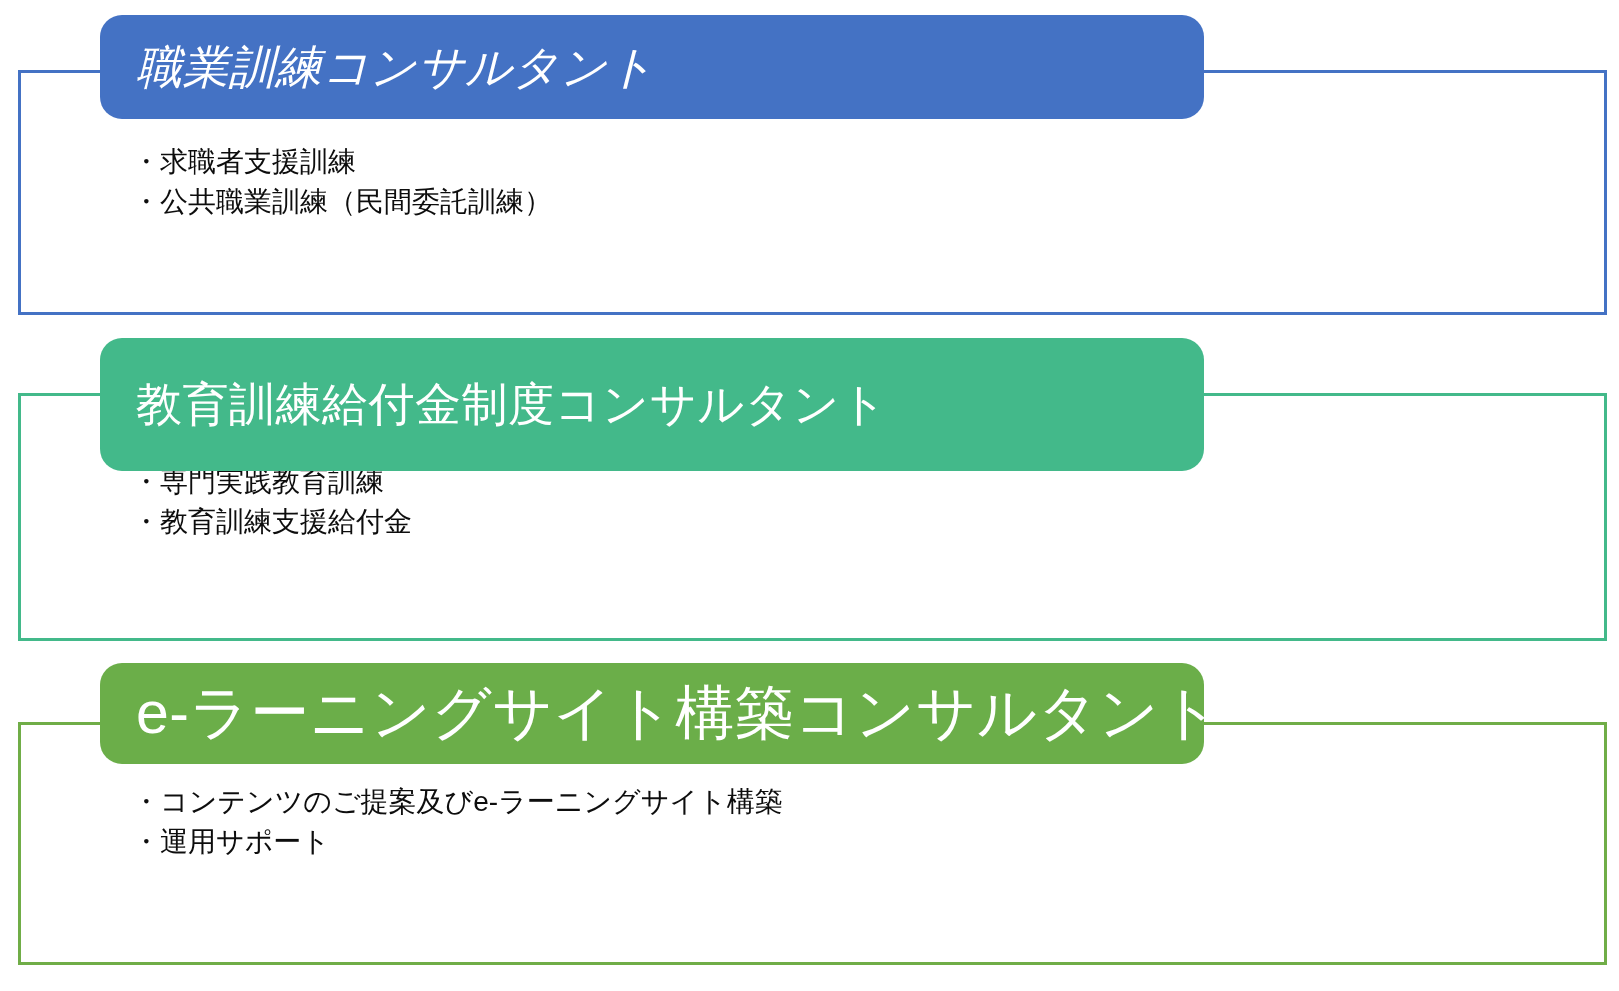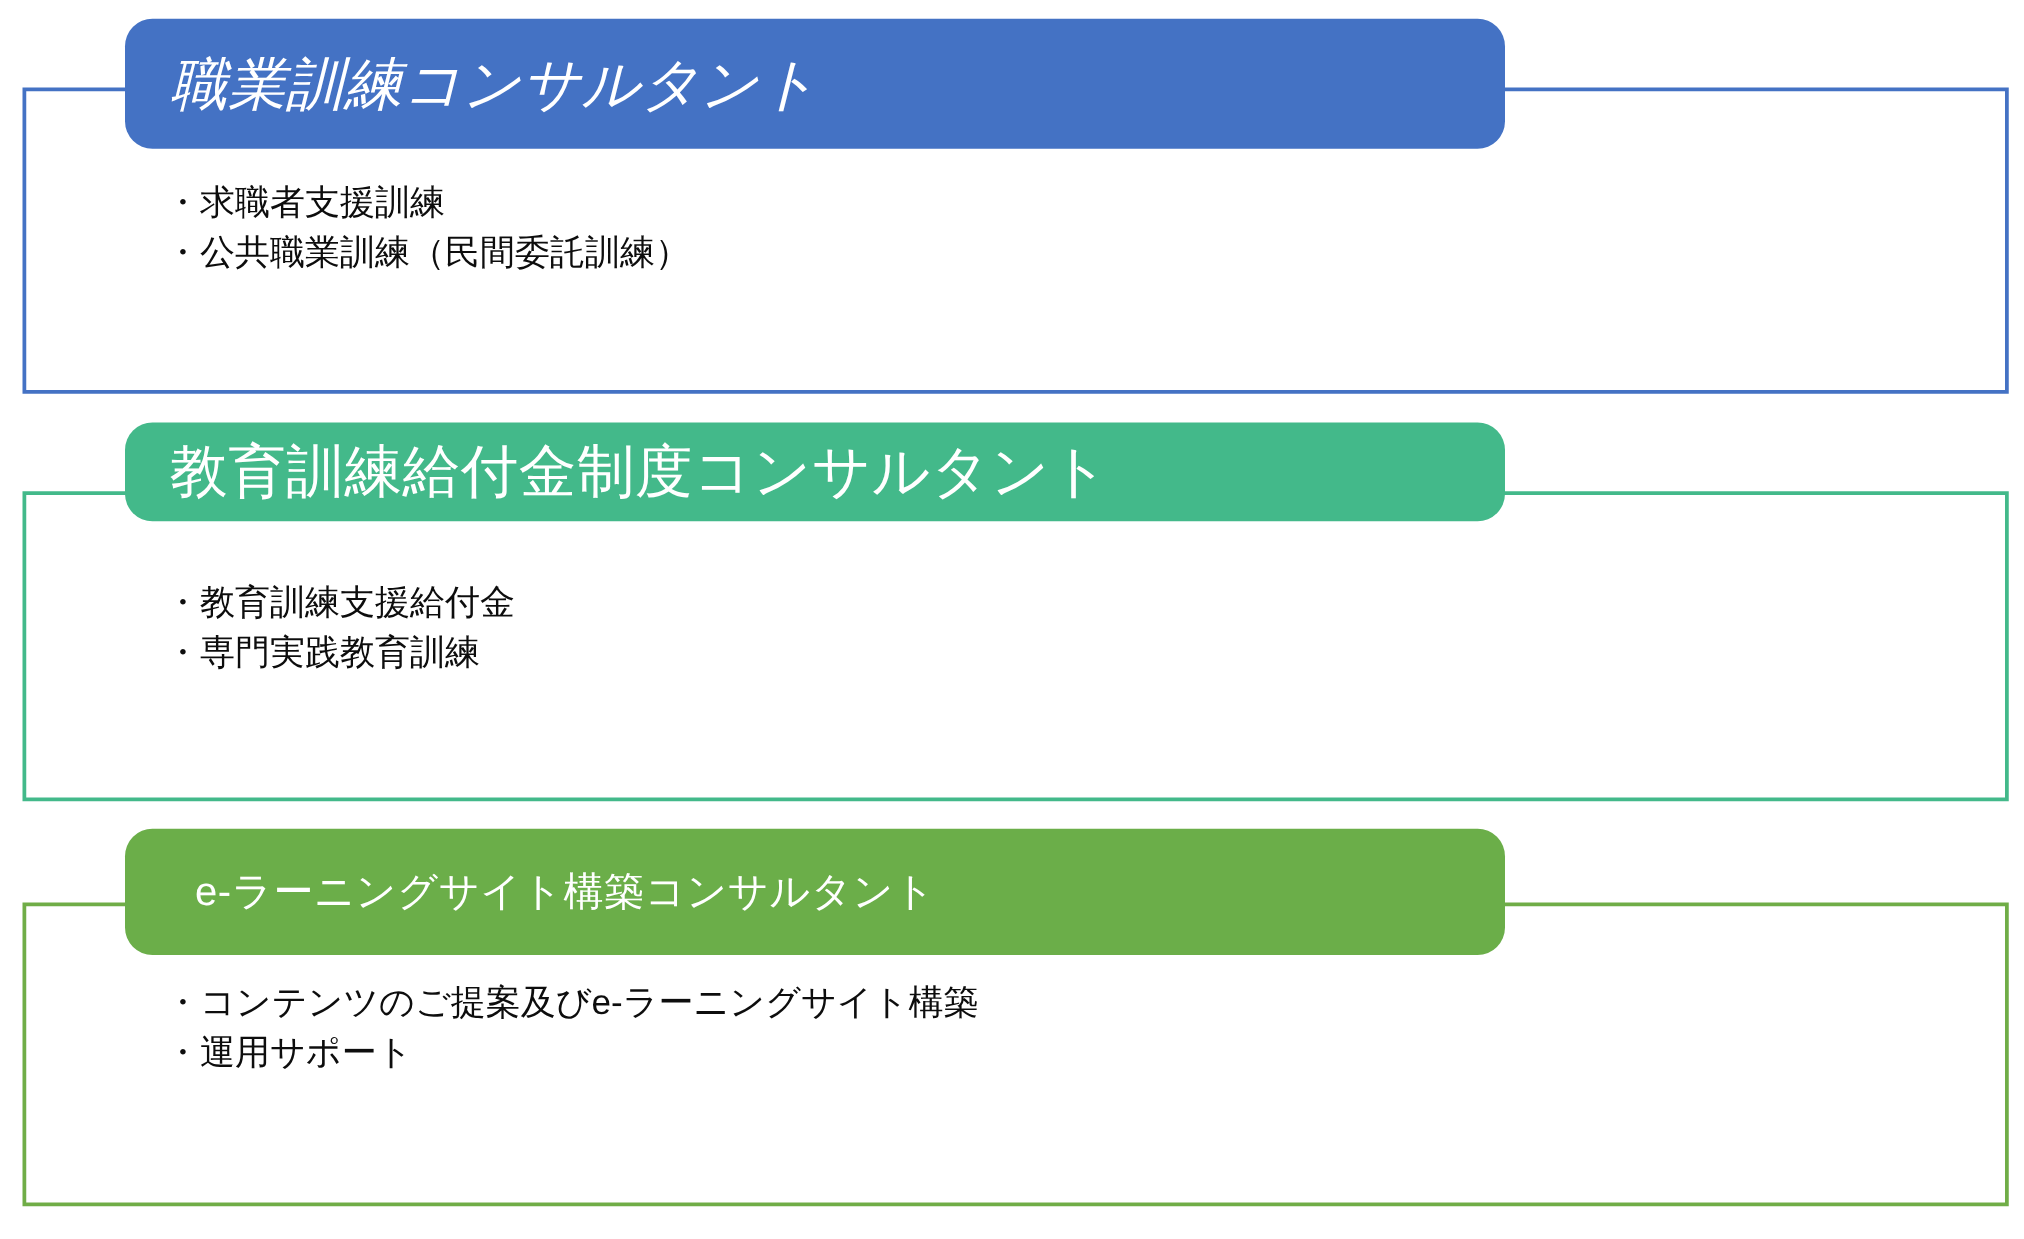--- a/index.html
+++ b/index.html
@@ -74,38 +74,38 @@
     font-style: italic;
   }
   #bullets-1 { left: 132px; top: 142px; }
 
   
   #frame-2 {
     left: 18px;  top: 393px; width: 1589px; height: 248px;
     border-color: #43B98A;
   }
   #header-2 {
-    left: 100px; top: 338px; width: 1104px; height: 79px;
+    left: 100px; top: 338px; width: 1104px; height: 133px;
     background: #43B98A;
   }
   #bullets-2 { left: 132px; top: 462px; }
 
   
   #frame-3 {
     left: 18px;  top: 722px; width: 1589px; height: 243px;
     border-color: #70AD47;
   }
   #header-3 {
     left: 100px; top: 663px; width: 1104px; height: 101px;
     background: #6BAE49;
   }
   #bullets-3 { left: 132px; top: 782px; }
 
   
-  #header-3 .header-text { font-size: 32px; margin-left: 20px; }
+  #header-3 .header-text { font-size: 59px; }
 </style>
 </head>
 <body>
 
 <div id="canvas">
 
   <div class="section-frame" id="frame-1"></div>
 
   <div class="section-header" id="header-1">
     <span class="header-text">職業訓練コンサルタント</span>
@@ -116,22 +116,22 @@
     <div class="bullet-item">・公共職業訓練（民間委託訓練）</div>
   </div>
 
   <div class="section-frame" id="frame-2"></div>
 
   <div class="section-header" id="header-2">
     <span class="header-text">教育訓練給付金制度コンサルタント</span>
   </div>
 
   <div class="bullet-list" id="bullets-2">
+    <div class="bullet-item">・専門実践教育訓練</div>
     <div class="bullet-item">・教育訓練支援給付金</div>
-    <div class="bullet-item">・専門実践教育訓練</div>
   </div>
 
   <div class="section-frame" id="frame-3"></div>
 
   <div class="section-header" id="header-3">
     <span class="header-text">e-ラーニングサイト構築コンサルタント</span>
   </div>
 
   <div class="bullet-list" id="bullets-3">
     <div class="bullet-item">・コンテンツのご提案及びe-ラーニングサイト構築</div>

